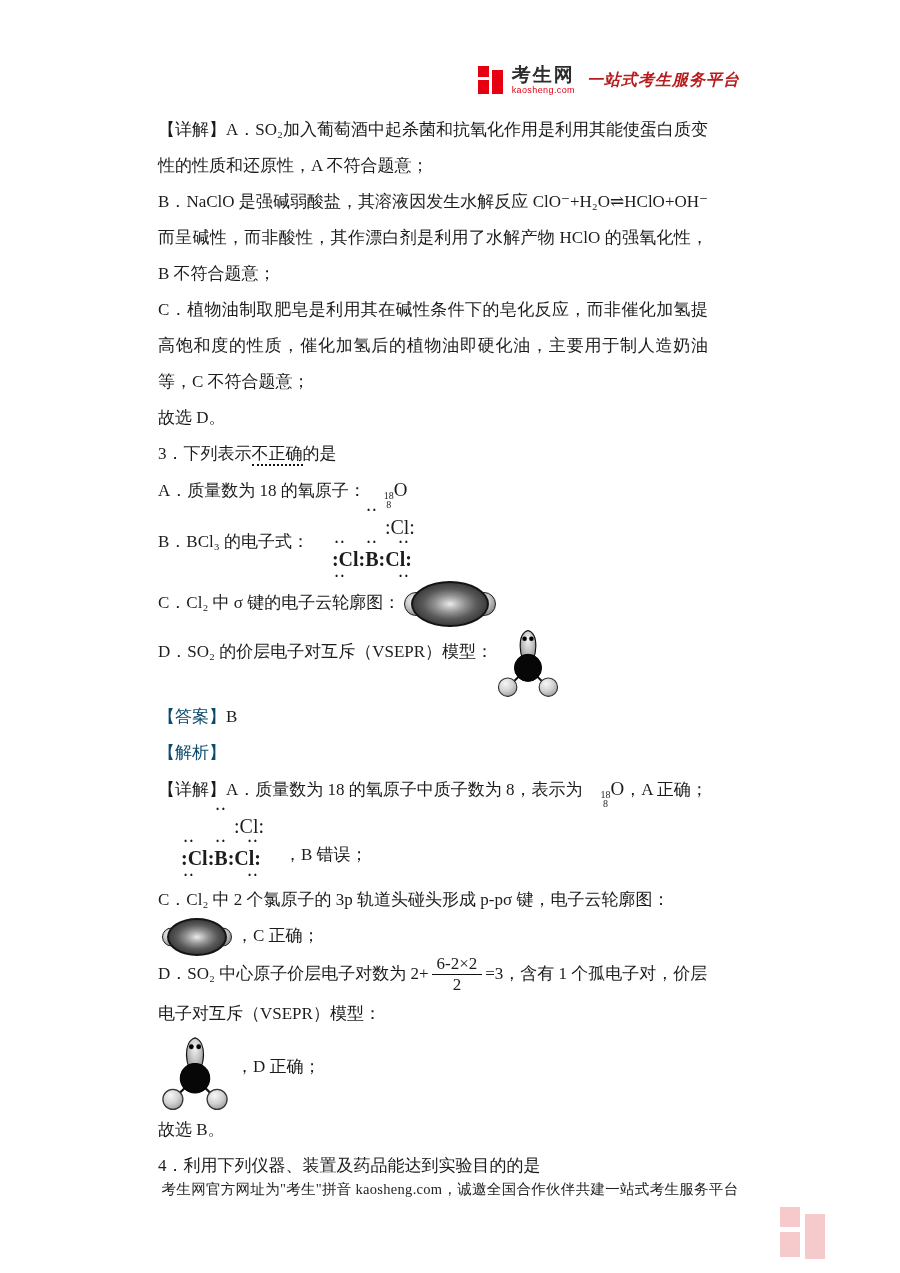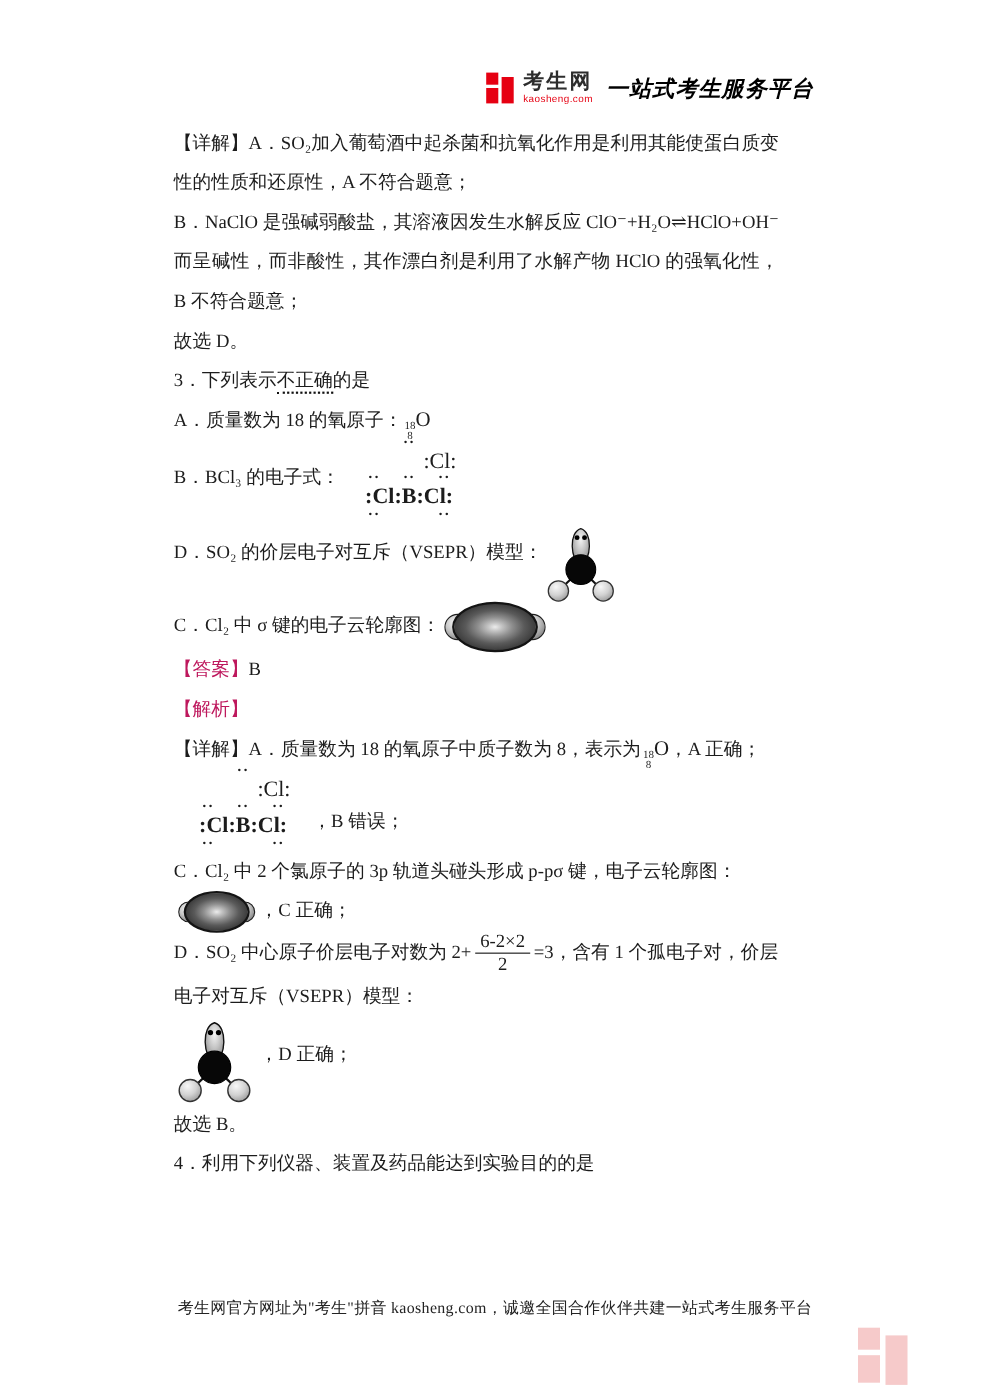--- a/index.html
+++ b/index.html
@@ -10,33 +10,33 @@
   .hdr{display:flex;justify-content:flex-end;align-items:center;padding:56px 88px 0 0;height:48px;}
   .logo{display:flex;align-items:center;}
   .logo-icon{position:relative;width:28px;height:30px;flex:0 0 auto;}
   .logo-icon i{position:absolute;background:#e60012;}
   .logo-icon .b1{left:0;top:1px;width:11px;height:11px;}
   .logo-icon .b2{left:0;top:15px;width:11px;height:14px;}
   .logo-icon .b3{left:14px;top:5px;width:11px;height:24px;}
   .logo-text{display:flex;flex-direction:column;margin-left:6px;font-family:"Liberation Sans","DejaVu Sans",sans-serif;}
   .brand{font-size:19px;font-weight:bold;color:#2d2d2d;letter-spacing:2px;line-height:20px;}
   .domain{font-size:9px;color:#e60012;letter-spacing:.4px;line-height:10px;}
-  .slogan{margin-left:12px;font-size:20px;font-weight:bold;font-style:italic;color:#000000;
+  .slogan{margin-left:12px;font-size:16px;font-weight:bold;font-style:italic;color:#b91c1c;
           font-family:"Liberation Sans","DejaVu Sans",sans-serif;letter-spacing:1px;}
 
   
   .doc{padding:8px 120px 0 86px;font-size:17px;line-height:36px;}
   .doc p{margin:0;text-align:justify;}
   .doc p.noj{text-align:left;}
-  .blue{color:#be185d;}
+  .blue{color:#0c4a6e;}
   .emph{border-bottom:2px dotted #111;padding-bottom:1px;}
 
   
   .iso{display:inline-flex;flex-direction:column;align-items:center;font-size:10px;line-height:9px;
-       vertical-align:-3px;margin-left:2px;}
+       vertical-align:-3px;margin-left:18px;}
   .iso-sym{font-size:19px;}
 
   
   .lewis{position:relative;display:inline-block;width:118px;height:74px;vertical-align:-36px;
          font-size:20px;line-height:20px;margin:0 4px;}
   .lewis.mid{vertical-align:-22px;}
   .lewis span{position:absolute;white-space:pre;}
   .ldots{font-size:14px;line-height:8px;letter-spacing:1px;font-weight:bold;}
   .l-t1{top:-2px;left:50%;transform:translateX(-50%);}
   .l-top{top:8px;left:50%;transform:translateX(-50%);margin-left:28px;}
@@ -115,44 +115,45 @@
         <span class="domain">kaosheng.com</span>
       </div>
       <span class="slogan">一站式考生服务平台</span>
     </div>
   </div>
 
   <div class="doc">
 
     <p>【详解】A．SO₂加入葡萄酒中起杀菌和抗氧化作用是利用其能使蛋白质变性的性质和还原性，A 不符合题意；</p>
     <p>B．NaClO 是强碱弱酸盐，其溶液因发生水解反应 ClO⁻+H₂O⇌HClO+OH⁻而呈碱性，而非酸性，其作漂白剂是利用了水解产物 HClO 的强氧化性，B 不符合题意；</p>
+    <p>C．植物油制取肥皂是利用其在碱性条件下的皂化反应，而非催化加氢提高饱和度的性质，催化加氢后的植物油即硬化油，主要用于制人造奶油等，C 不符合题意；</p>
     <p class="noj">故选 D。</p>
 
     <p class="noj"><span>3．下列表示</span><span class="emph">不正确</span><span>的是</span></p>
 
     <p class="noj"><span>A．质量数为 18 的氧原子：</span><span class="iso">
           <span>18</span>
           <span>8</span>
         </span><span class="iso-sym">O</span></p>
 
     <p class="noj"><span>B．BCl₃ 的电子式：</span><span class="lewis"><span class="ldots l-t1">··</span><span class="l-top">:Cl:</span><span class="ldots l-m">··</span><span class="l-bot">:Cl:B:Cl:</span><span class="ldots l-al">··</span><span class="ldots l-ar">··</span><span class="ldots l-bl">··</span><span class="ldots l-br">··</span></span></p>
+
+    <p class="noj"><span>C．Cl₂ 中 σ 键的电子云轮廓图：</span><span class="cloud"><span class="sph sL"></span><span class="sph sR"></span><span class="ell"></span></span></p>
 
     <p class="noj"><span>D．SO₂ 的价层电子对互斥（VSEPR）模型：</span><svg class="vsepr" width="62" height="74" viewBox="0 0 64 76">
           <line x1="32" y1="44" x2="11" y2="64" stroke="#111" stroke-width="2"></line>
           <line x1="32" y1="44" x2="53" y2="64" stroke="#111" stroke-width="2"></line>
           <path d="M32 42 C22 34 20.5 9 32 5.5 C43.5 9 42 34 32 42 Z" fill="url(#lobeG)" stroke="#111" stroke-width="1.2"></path>
           <circle cx="28.5" cy="14" r="2.3" fill="#000"></circle>
           <circle cx="35.5" cy="14" r="2.3" fill="#000"></circle>
           <circle cx="32" cy="44" r="14" fill="#070707" stroke="#000"></circle>
           <circle cx="11" cy="64" r="9.5" fill="url(#sphG)" stroke="#333" stroke-width="1.2"></circle>
           <circle cx="53" cy="64" r="9.5" fill="url(#sphG)" stroke="#333" stroke-width="1.2"></circle>
         </svg></p>
 
-    <p class="noj"><span>C．Cl₂ 中 σ 键的电子云轮廓图：</span><span class="cloud"><span class="sph sL"></span><span class="sph sR"></span><span class="ell"></span></span></p>
-
     <p class="noj"><span class="blue">【答案】</span><span>B</span></p>
 
     <p class="noj"><span class="blue">【解析】</span></p>
 
     <p class="noj"><span>【详解】A．质量数为 18 的氧原子中质子数为 8，表示为</span><span class="iso">
           <span>18</span>
           <span>8</span>
         </span><span class="iso-sym">O</span><span>，A 正确；</span></p>
 
     <p class="noj"><span class="lewis mid"><span class="ldots l-t1">··</span><span class="l-top">:Cl:</span><span class="ldots l-m">··</span><span class="l-bot">:Cl:B:Cl:</span><span class="ldots l-al">··</span><span class="ldots l-ar">··</span><span class="ldots l-bl">··</span><span class="ldots l-br">··</span></span><span>，B 错误；</span></p>

